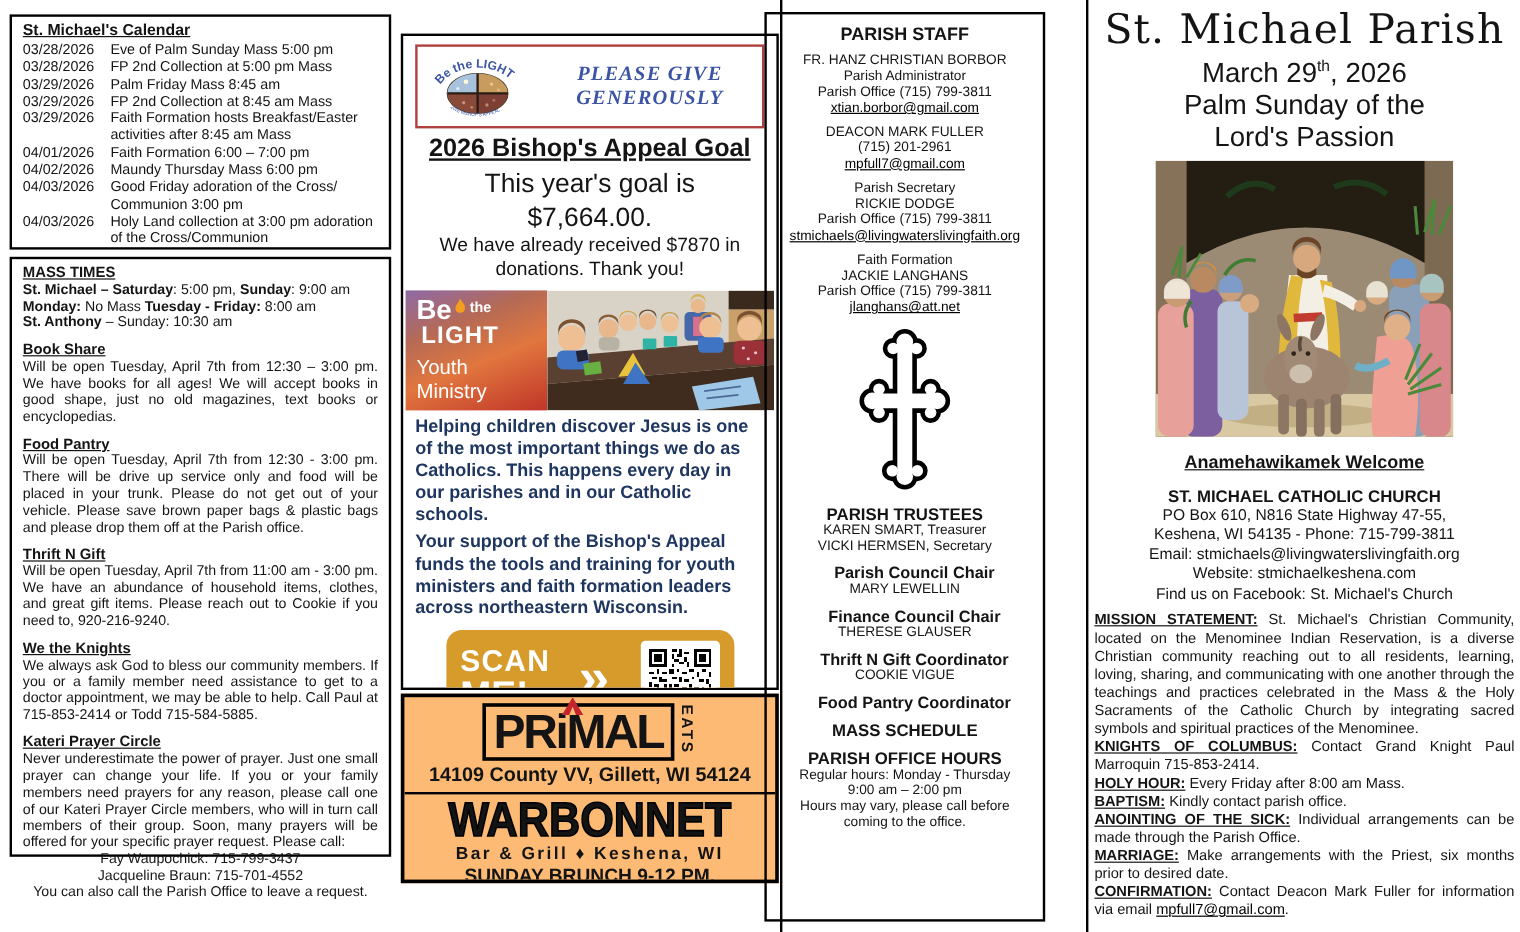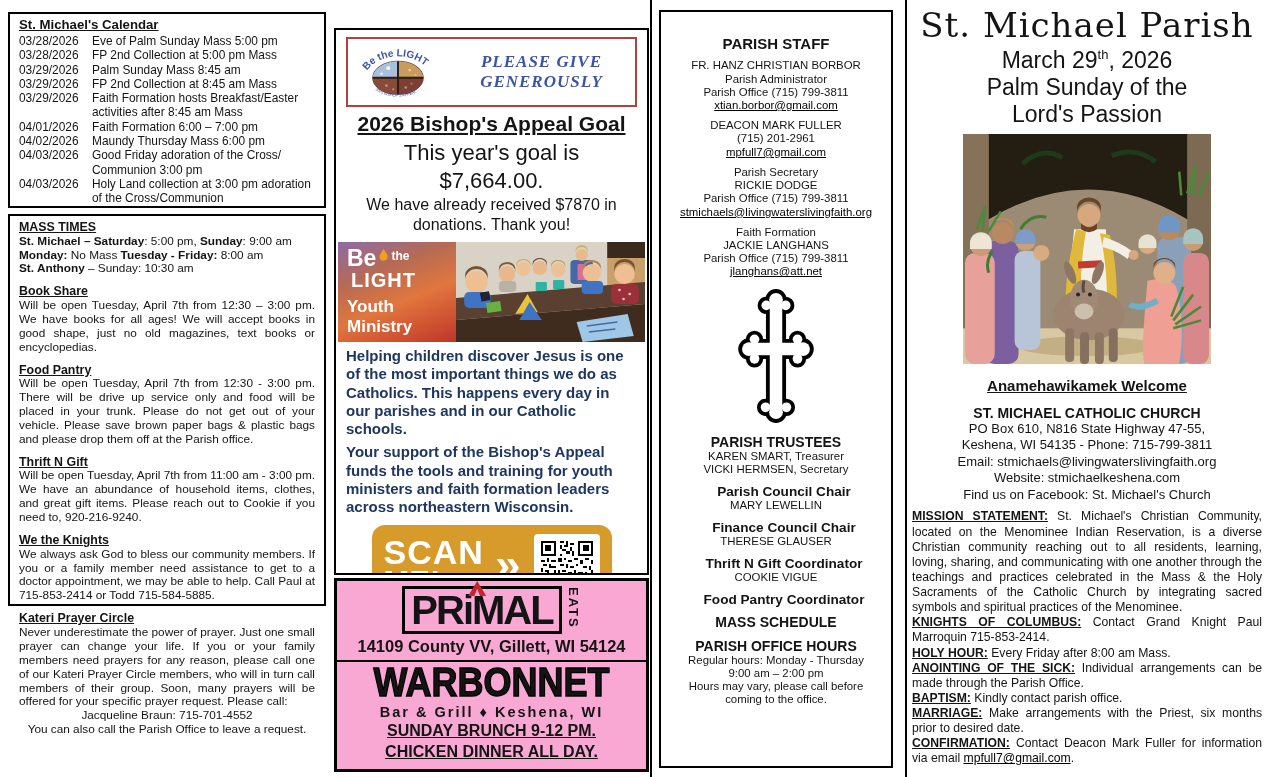--- a/index.html
+++ b/index.html
@@ -11,21 +11,21 @@
   .b{font-weight:bold;}
   .vrule{position:absolute;top:0;bottom:0;width:2px;background:#000;}
 
   
   #col1{position:absolute;left:8px;top:12px;width:318px;}
   #calendar-box{border:2px solid #000;box-sizing:border-box;height:196px;padding:3px 6px 4px 9px;}
   .cal-title{font-weight:bold;text-decoration:underline;font-size:13.2px;margin-bottom:2px;}
   .cal-row{display:flex;font-size:11.9px;line-height:1.2;}
   .cal-date{flex:0 0 70px;}
   .cal-desc{flex:1;padding-left:3px;}
-  #left-box2{margin-top:6px;border:2.5px solid #000;box-sizing:border-box;height:392px;
+  #left-box2{margin-top:6px;border:2.5px solid #000;box-sizing:border-box;height:500px;
     padding:4px 9px 16px 9px;font-size:11.8px;line-height:1.18;}
   .sec-title{font-weight:bold;text-decoration:underline;font-size:12.4px;margin-top:8px;}
   .sec-body{text-align:justify;}
   .sec-center{text-align:center;}
   .mt-line{white-space:nowrap;}
 
   
   #appeal-box{position:absolute;left:334px;top:28px;width:315px;height:547px;
     border:2px solid #000;box-sizing:border-box;overflow:hidden;background:#fff;}
   #give-strip{margin:7px 10px 4px 10px;border:2.5px solid #b0413f;height:66px;
@@ -35,51 +35,51 @@
   #appeal-title{text-align:center;font-size:21px;font-weight:bold;text-decoration:underline;margin:5px 0 3px 0;}
   .goal-line{font-size:22px;text-align:center;line-height:1.25;}
   #received{font-size:16px;text-align:center;line-height:1.25;margin-top:1px;padding:0 8px;}
   #banner{display:flex;height:100px;margin:7px 2px 5px 2px;}
   #banner-left{width:118px;flex:0 0 118px;color:#fff;padding:5px 12px 0 9px;box-sizing:border-box;
     background:linear-gradient(158deg,#8e6aa8 0%,#b56a55 30%,#e1763e 58%,#c03528 100%);}
   .btl-row{display:flex;align-items:flex-start;}
   .btl-be{font-size:23px;font-weight:bold;line-height:1;}
   .btl-the{font-size:12px;font-weight:bold;margin-top:2px;}
   .btl-light{font-size:20px;font-weight:bold;letter-spacing:1px;margin-left:4px;line-height:1;}
-  .btl-ym{font-size:17px;font-weight:bold;line-height:1.15;margin-top:7px;}
+  .btl-ym{font-size:17px;font-weight:normal;line-height:1.15;margin-top:7px;}
   #banner-right{flex:1;overflow:hidden;}
   .appeal-para{color:#1f3760;font-weight:bold;font-size:15px;line-height:1.22;padding:0 10px;margin:5px 0;text-align:left;}
   #scan-wrap{display:flex;justify-content:center;margin-top:8px;}
   #scan-btn{width:240px;height:84px;background:#d79b2c;border-radius:13px;display:flex;
     align-items:center;justify-content:space-between;padding:8px 12px;box-sizing:border-box;}
   #scan-text{color:#fff;font-weight:bold;line-height:.95;}
-  #scan-line1{font-size:34px;letter-spacing:1px;}
+  #scan-line1{font-size:25px;letter-spacing:1px;}
   #scan-line2{font-size:31px;}
   #scan-chev{color:#fff;font-size:46px;font-weight:bold;line-height:60px;margin:0 2px 6px 0;}
   #qr-tile{width:66px;height:66px;background:#fff;border-radius:4px;padding:3px;box-sizing:border-box;}
 
-  #ads-box{position:absolute;left:334px;top:578px;width:315px;height:194px;
-    border:3px solid #000;box-sizing:border-box;background:#f9a8d4;overflow:hidden;}
+  #ads-box{position:absolute;left:334px;top:578px;width:315px;height:158px;
+    border:3px solid #000;box-sizing:border-box;background:#fdba74;overflow:hidden;}
   #primal-row{display:flex;align-items:center;justify-content:center;margin-top:5px;}
   #primal-frame{border:3px solid #000;padding:0 6px;position:relative;line-height:1;}
   #primal-name{font-size:40px;font-weight:900;letter-spacing:-2px;line-height:1.05;}
   #primal-mark{position:absolute;left:41%;top:-8px;width:18px;height:15px;background:#c4242b;
     clip-path:polygon(50% 0,100% 100%,66% 100%,50% 52%,34% 100%,0 100%);}
   #primal-eats{writing-mode:vertical-rl;font-size:13px;font-weight:900;letter-spacing:2px;
     margin-left:4px;height:46px;}
   #primal-address{font-weight:bold;font-size:16.5px;text-align:center;margin:3px 0 4px 0;}
   #ads-divider{border-top:2.5px solid #000;}
   #warbonnet-name{font-size:36px;font-weight:900;text-align:center;line-height:1.05;margin-top:2px;
     transform:scaleY(1.12);letter-spacing:0;-webkit-text-stroke:1.2px #000;}
   #warbonnet-sub{font-weight:900;font-size:14.5px;text-align:center;letter-spacing:2px;margin-top:2px;}
   .wb-line{font-weight:bold;text-decoration:underline;font-size:16px;text-align:center;line-height:1.35;}
 
   
-  #col3-box{position:absolute;left:659px;top:10px;width:234px;height:758px;border:2px solid #000;
-    box-sizing:border-box;text-align:center;font-size:11.4px;line-height:1.16;padding-top:23px;overflow:hidden;}
+  #col3-box{position:absolute;left:637px;top:10px;width:234px;height:758px;border:2px solid #000;
+    box-sizing:border-box;text-align:center;font-size:11.4px;line-height:1.16;padding-top:8px;overflow:hidden;}
   .staff-title{font-weight:bold;font-size:15px;}
   .staff-block{margin-top:7px;}
   .email-link{color:#000;text-decoration:underline;display:block;cursor:pointer;}
   #cross-wrap{margin:4px auto 2px auto;}
   .c3-heading{font-weight:bold;font-size:14px;margin-top:7px;}
   .role{margin-top:7px;}
   .role-title{font-weight:bold;font-size:13.6px;margin-left:16px;}
 
   
   #col4{position:absolute;left:912px;top:6px;width:350px;text-align:center;}
@@ -108,21 +108,21 @@
         <div class="cal-row">
           <span class="cal-date">03/28/2026</span>
           <span class="cal-desc">Eve of Palm Sunday Mass 5:00 pm</span>
         </div>
         <div class="cal-row">
           <span class="cal-date">03/28/2026</span>
           <span class="cal-desc">FP 2nd Collection at 5:00 pm Mass</span>
         </div>
         <div class="cal-row">
           <span class="cal-date">03/29/2026</span>
-          <span class="cal-desc">Palm Sunday Mass 8:45 am</span>
+          <span class="cal-desc">Palm Friday Mass 8:45 am</span>
         </div>
         <div class="cal-row">
           <span class="cal-date">03/29/2026</span>
           <span class="cal-desc">FP 2nd Collection at 8:45 am Mass</span>
         </div>
         <div class="cal-row">
           <span class="cal-date">03/29/2026</span>
           <span class="cal-desc">Faith Formation hosts Breakfast/Easter activities after 8:45 am Mass</span>
         </div>
         <div class="cal-row">
@@ -163,20 +163,21 @@
           <div class="sec-title">Thrift N Gift</div>
           <div class="sec-body">Will be open Tuesday, April 7th from 11:00 am - 3:00 pm. We have an abundance of household items, clothes, and great gift items. Please reach out to Cookie if you need to, 920-216-9240.</div>
         </div>
         <div class="lsec">
           <div class="sec-title">We the Knights</div>
           <div class="sec-body">We always ask God to bless our community members. If you or a family member need assistance to get to a doctor appointment, we may be able to help. Call Paul at 715-853-2414 or Todd 715-584-5885.</div>
         </div>
         <div class="lsec">
           <div class="sec-title">Kateri Prayer Circle</div>
           <div class="sec-body">Never underestimate the power of prayer. Just one small prayer can change your life. If you or your family members need prayers for any reason, please call one of our Kateri Prayer Circle members, who will in turn call members of their group. Soon, many prayers will be offered for your specific prayer request. Please call:</div>
+          <div class="sec-center">Fay Waupochick: 715-799-3437</div>
           <div class="sec-center">Jacqueline Braun: 715-701-4552</div>
           <div class="sec-center">You can also call the Parish Office to leave a request.</div>
         </div>
       </div>
   </div>
 </div>
 
 <div id="appeal-box">
   <div id="give-strip">
     <svg width="100" height="62" viewBox="0 0 100 64">
@@ -487,18 +488,18 @@
       <div class="church-line">PO Box 610, N816 State Highway 47-55,</div>
       <div class="church-line">Keshena, WI 54135 - Phone: 715-799-3811</div>
       <div class="church-line">Email: stmichaels@livingwaterslivingfaith.org</div>
       <div class="church-line">Website: stmichaelkeshena.com</div>
       <div class="church-line">Find us on Facebook: St. Michael's Church</div>
     </div>
   <div id="info-paragraphs">
       <p class="info-p"><span class="info-label">MISSION STATEMENT:</span><span> St. Michael's Christian Community, located on the Menominee Indian Reservation, is a diverse Christian community reaching out to all residents, learning, loving, sharing, and communicating with one another through the teachings and practices celebrated in the Mass &amp; the Holy Sacraments of the Catholic Church by integrating sacred symbols and spiritual practices of the Menominee.</span></p>
       <p class="info-p"><span class="info-label">KNIGHTS OF COLUMBUS:</span><span> Contact Grand Knight Paul Marroquin 715-853-2414.</span></p>
       <p class="info-p"><span class="info-label">HOLY HOUR:</span><span> Every Friday after 8:00 am Mass.</span></p>
+      <p class="info-p"><span class="info-label">BAPTISM:</span><span> Kindly contact parish office.</span></p>
       <p class="info-p"><span class="info-label">ANOINTING OF THE SICK:</span><span> Individual arrangements can be made through the Parish Office.</span></p>
-      <p class="info-p"><span class="info-label">BAPTISM:</span><span> Kindly contact parish office.</span></p>
       <p class="info-p"><span class="info-label">MARRIAGE:</span><span> Make arrangements with the Priest, six months prior to desired date.</span></p>
       <p class="info-p"><span class="info-label">CONFIRMATION:</span><span> Contact Deacon Mark Fuller for information via email </span><a class="email-link" style="display: inline;">mpfull7@gmail.com</a><span>.</span></p>
     </div>
 </div>
 
 </body></html>

